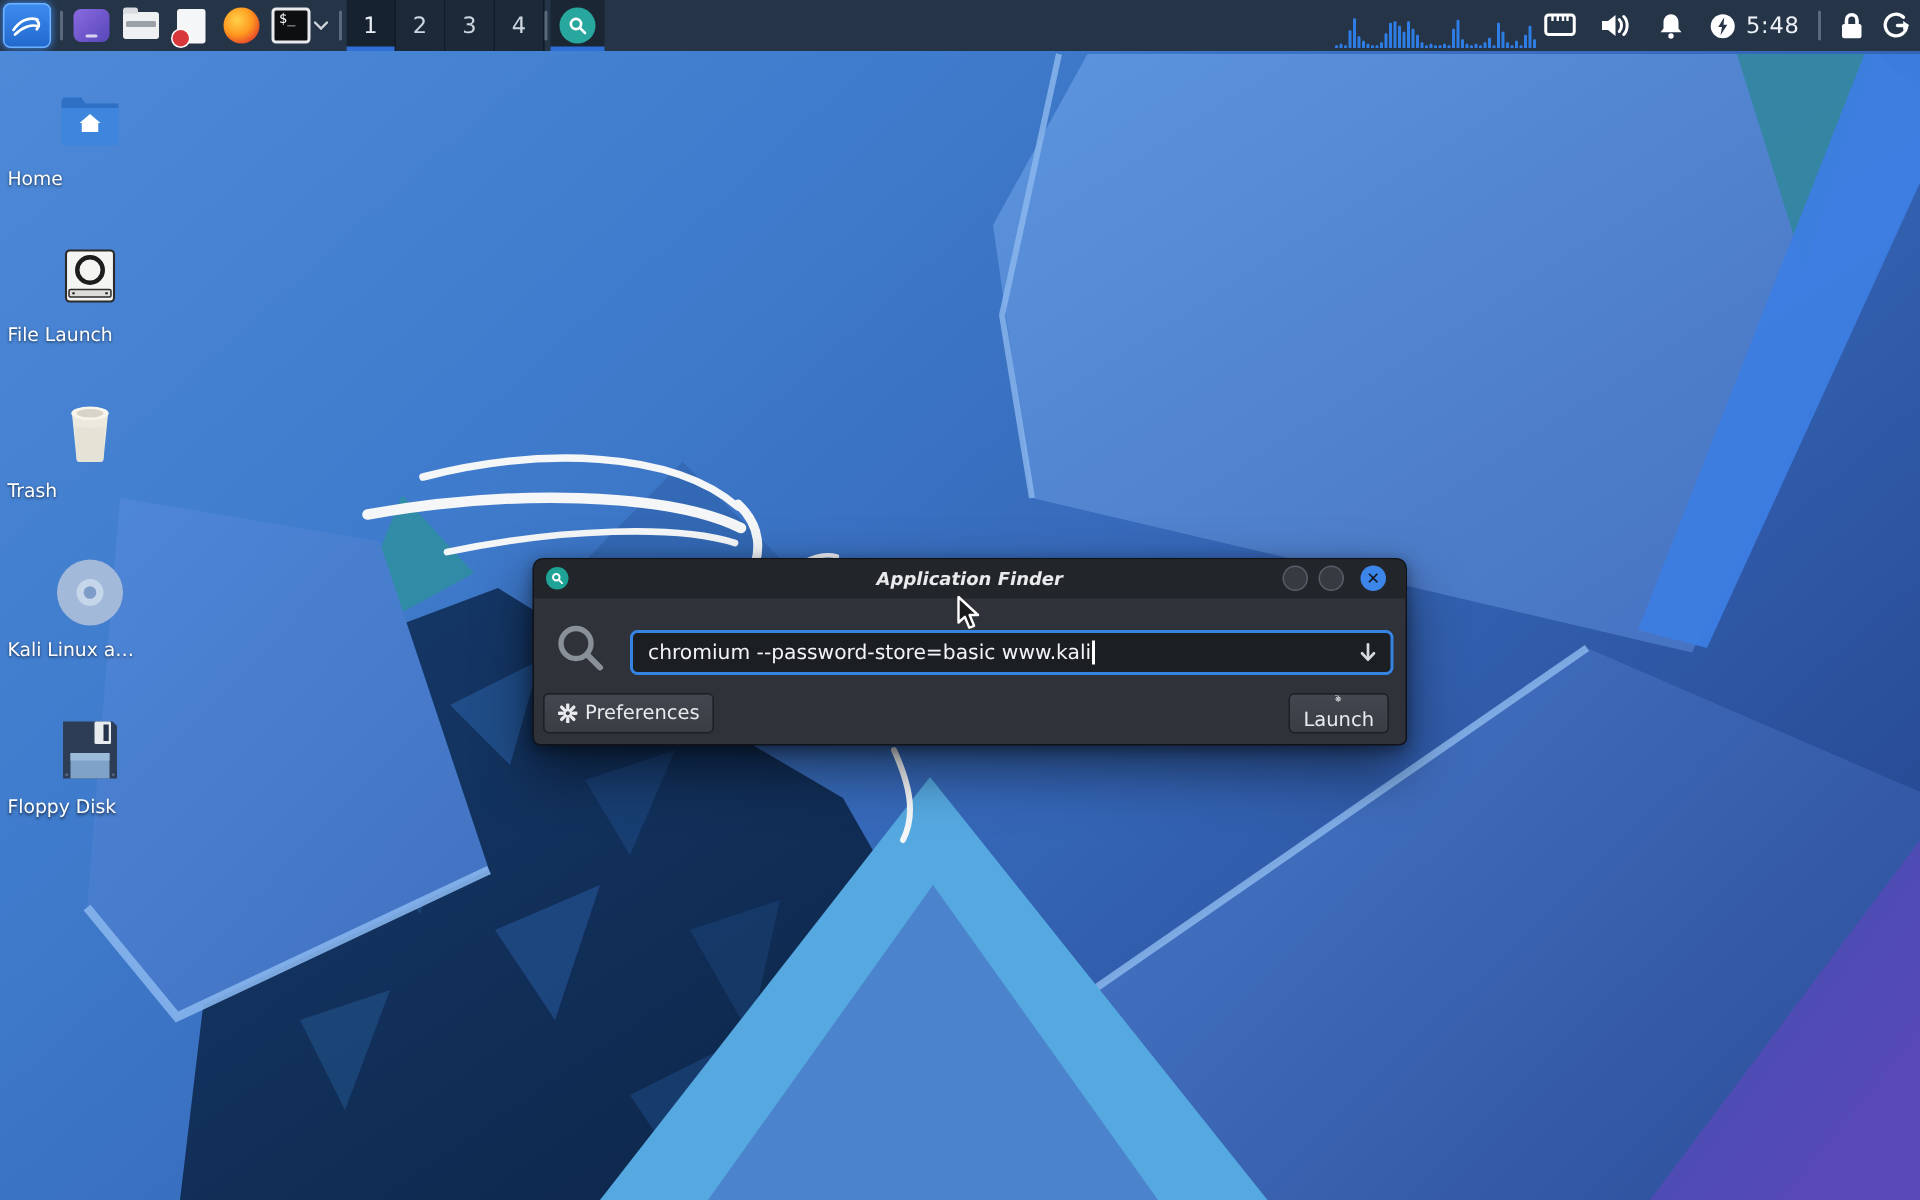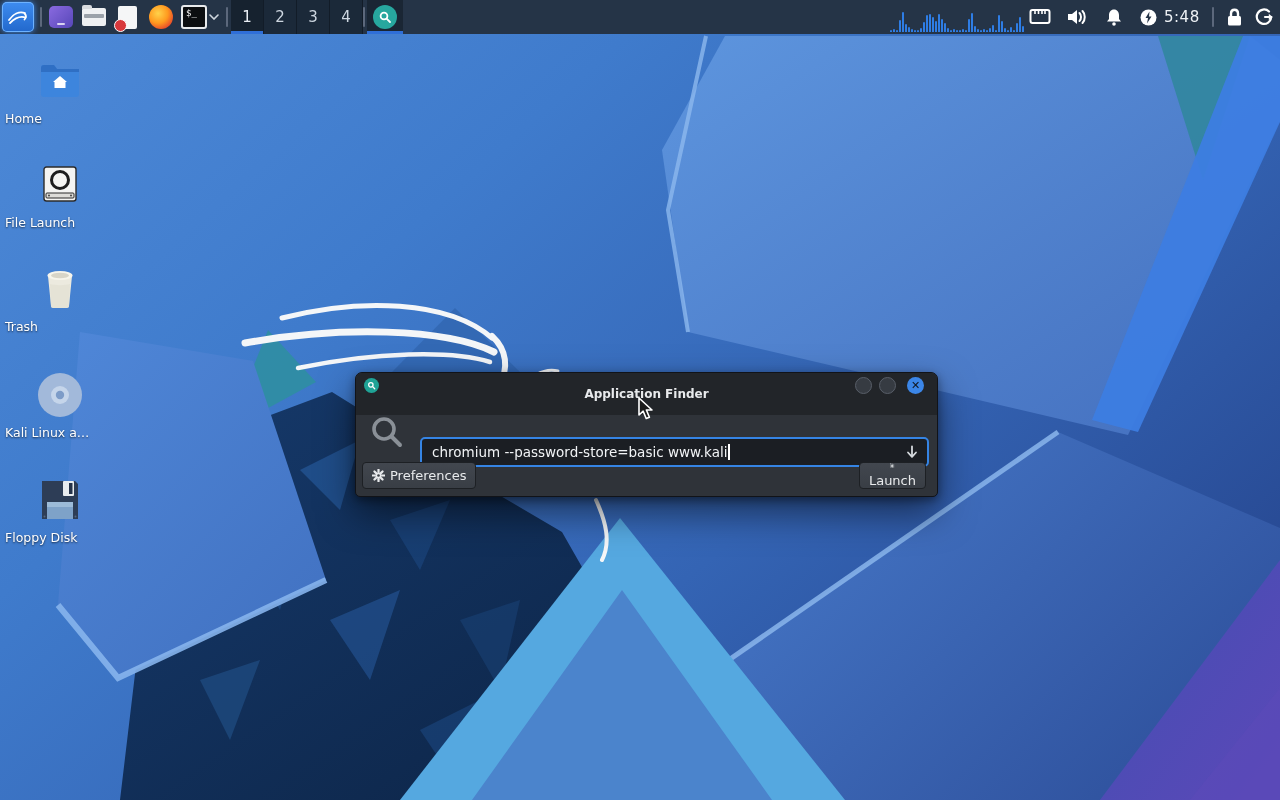--- a/index.html
+++ b/index.html
@@ -49,29 +49,29 @@
   
   .dicon{position:absolute;width:110px;left:5px;z-index:2;cursor:default;}
   .dicon .ic{height:46px;display:flex;align-items:center;justify-content:center;}
   .dicon .lbl{margin-top:7px;color:#fff;font-size:12.5px;text-shadow:0 1px 2px rgba(0,0,0,.65);
               white-space:nowrap;}
 
   
   #appfinder{position:absolute;left:355px;top:372px;width:583px;height:125px;z-index:5;
              background:#2f3339;border:1px solid #111318;border-radius:7px 7px 5px 5px;
              box-shadow:0 16px 36px rgba(0,0,0,.5),0 3px 10px rgba(0,0,0,.4);box-sizing:border-box;}
-  #af-titlebar{position:absolute;left:0;top:0;right:0;height:42px;background:#222529;
-               border-radius:6px 6px 0 0;display:flex;align-items:center;}
+  #af-titlebar{position:absolute;left:0;top:0;right:0;height:26px;background:#222529;
+               border-radius:6px 6px 0 0;display:flex;align-items:center;font-style:italic;}
   #af-title{position:absolute;left:0;right:0;text-align:center;color:#e8eaec;
             font-size:12px;font-weight:bold;}
   .winbtn{width:17px;height:17px;border-radius:50%;box-sizing:border-box;position:absolute;top:4px;}
   .winbtn.plain{background:#363b42;border:1.5px solid #585e68;}
   #af-close{background:#3b86e8;display:flex;align-items:center;justify-content:center;
             color:#10151c;font-size:11px;font-weight:bold;line-height:1;}
-  #af-input{position:absolute;left:64px;top:64px;width:509px;height:30px;box-sizing:border-box;
+  #af-input{position:absolute;left:64px;top:47px;width:509px;height:30px;box-sizing:border-box;
             background:#1b1e23;border:2px solid #3584e4;border-radius:5px;
             display:flex;align-items:center;padding:0 8px 0 10px;}
   #af-input .txt{color:#f1f3f5;font-size:13.5px;white-space:nowrap;}
   .caret{display:inline-block;width:1.5px;height:16px;background:#fff;margin-left:1px;vertical-align:middle;}
   #af-input .spacer{flex:1;}
   .af-btn{position:absolute;top:89px;height:27px;box-sizing:border-box;border:1px solid #1d2024;border-radius:4px;
           background:linear-gradient(180deg,#42474f,#393e45);color:#e8eaec;font-size:13px;
           display:flex;align-items:center;justify-content:center;gap:5px;padding:0 9px;}
   #btn-prefs{left:6px;}
   #btn-launch{right:11px;flex-direction:column;}

